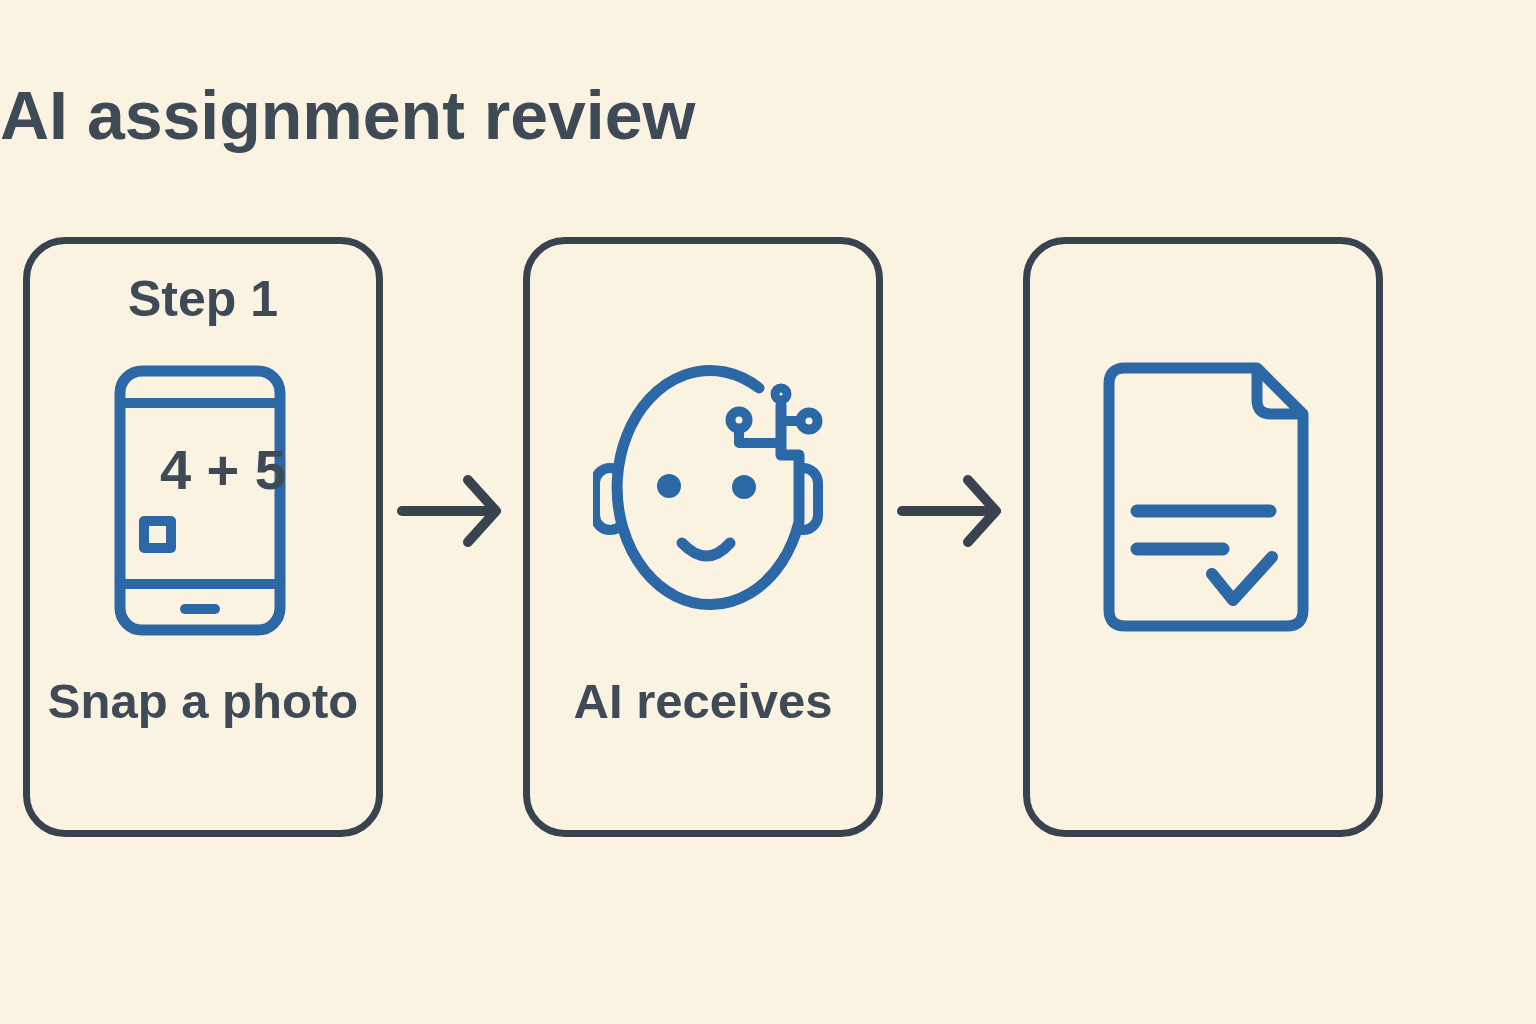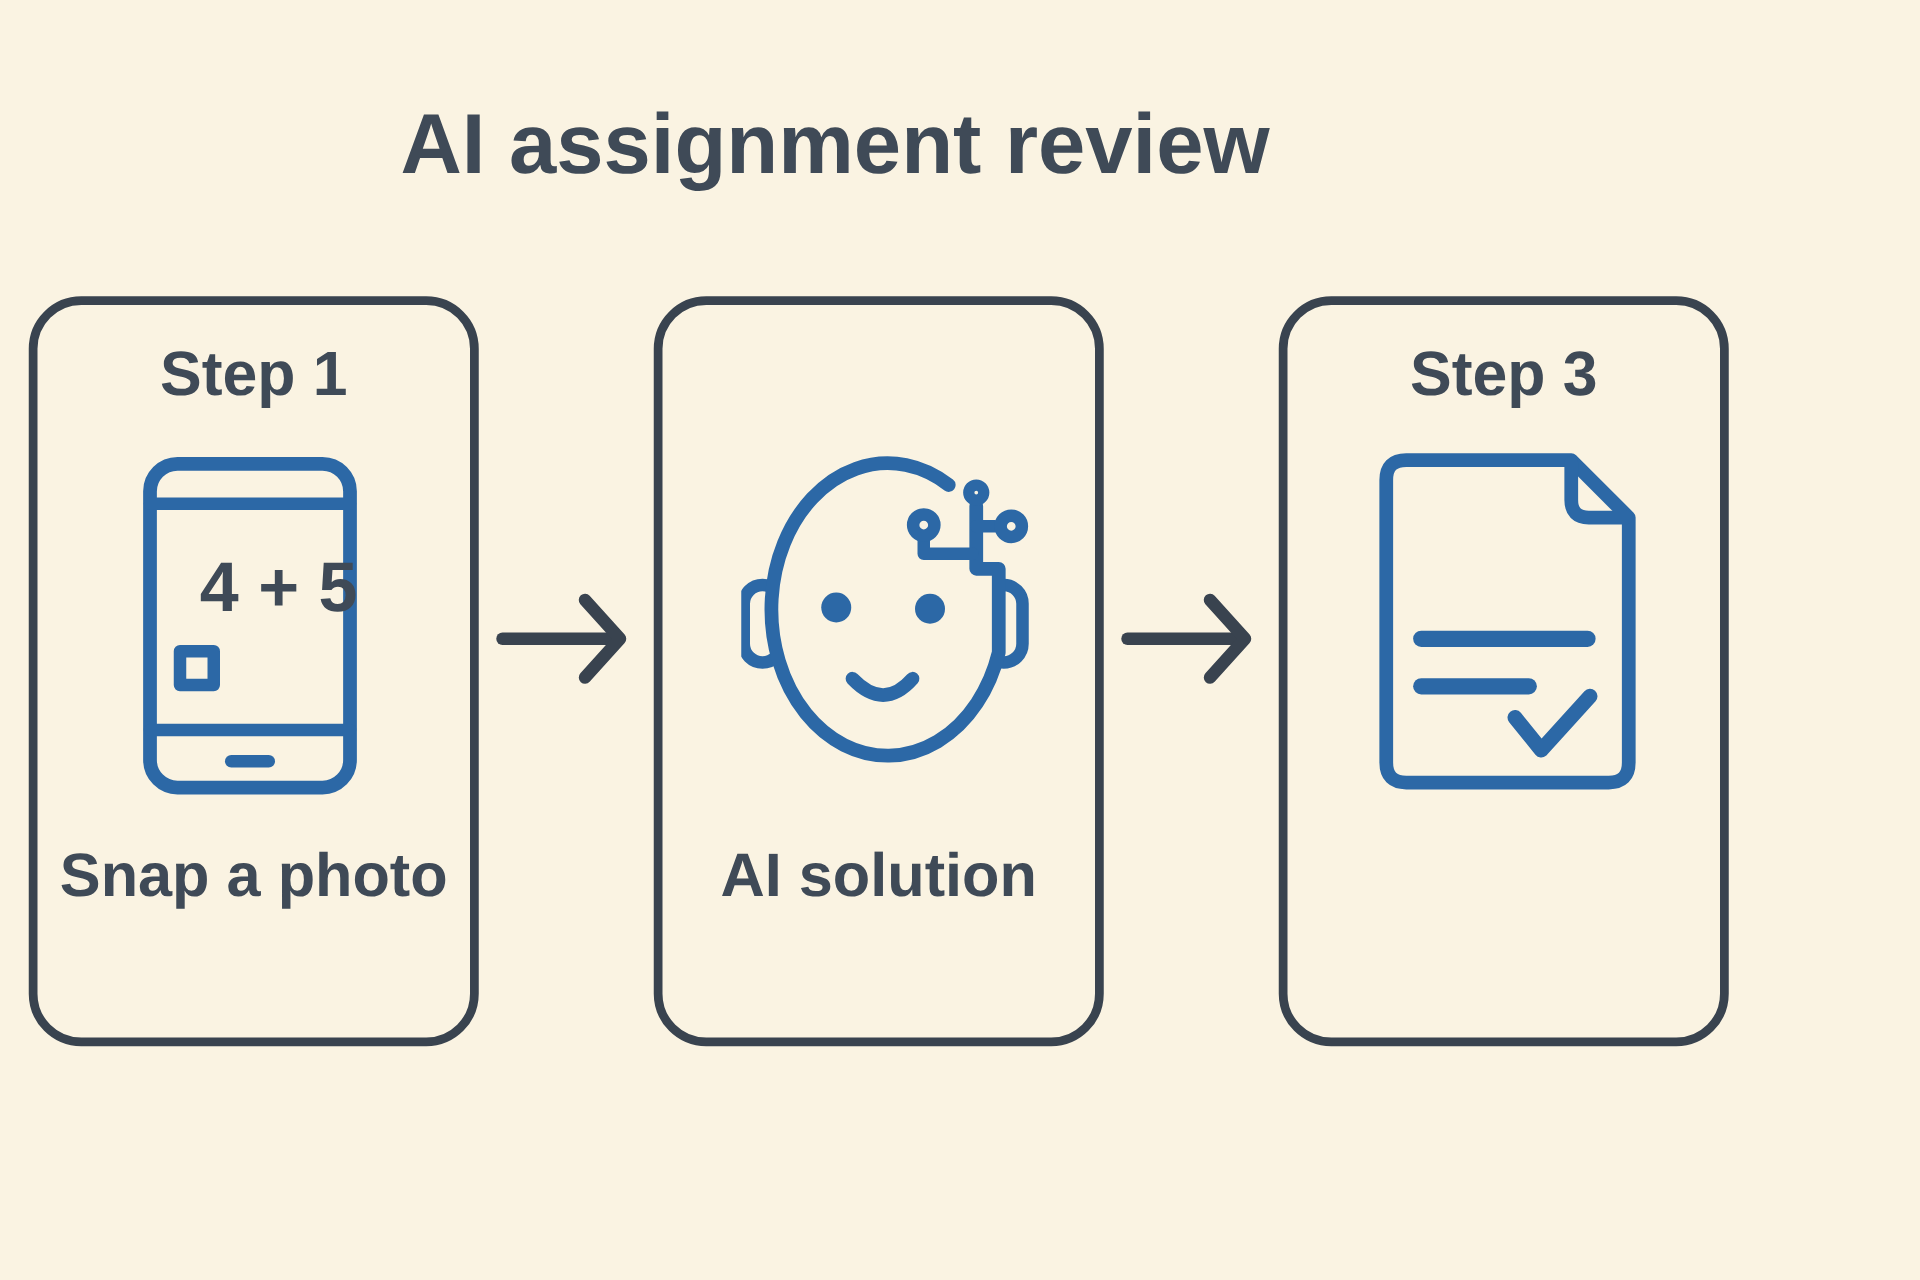--- a/index.html
+++ b/index.html
@@ -13,21 +13,20 @@
   html,body{width:1536px;height:1024px;overflow:hidden;}
   body{
     background:var(--background);
     font-family:"Liberation Sans", sans-serif;
     color:var(--text);
     position:relative;
   }
   .title{
     position:absolute;
     top:76px;left:0;width:1336px;
-    text-align:center;
     font-size:68px;font-weight:700;
     color:var(--text);
     letter-spacing:0px;
   }
   .card{
     position:absolute;
     top:237px;
     width:360px;height:600px;
     border:7px solid var(--card-border);
     border-radius:42px;
@@ -117,30 +116,29 @@
     <circle class="sb" cx="188" cy="32" r="6" stroke-width="9"></circle>
     <path class="sb" stroke-width="10" d="M146,70 L146,81 L185,81"></path>
     <circle class="sb" cx="146" cy="58" r="8.5" stroke-width="10"></circle>
 
     <circle class="fb" cx="76" cy="124" r="12"></circle>
     <circle class="fb" cx="151" cy="125" r="12"></circle>
 
     <path class="sb" stroke-width="11" d="M89,181 Q114,207 137,181"></path>
   </svg>
 
-  <div class="caption">AI solution</div>
+  <div class="caption">AI receives</div>
 </div>
 
 <svg class="arrow-svg arrow2" viewBox="0 0 110 80">
   <line class="sa" x1="6" y1="40" x2="90" y2="40" stroke-width="10"></line>
   <polyline class="sa" points="72,9 100,40 72,71" stroke-width="10"></polyline>
 </svg>
 
 <div class="card card3">
-  <div class="step-label">Step 3</div>
 
   <svg class="icon-svg doc-svg" viewBox="0 0 212 278">
 
     <path class="sb" stroke-width="11" d="M156,8 L24,8 Q8,8 8,24 L8,250 Q8,266 24,266 L186,266 Q202,266 202,250 L202,54 L156,8 Z"></path>
     <path class="sb" stroke-width="11" d="M156,10 L156,40 Q156,54 170,54 L200,54"></path>
 
     <line class="sb" x1="36" y1="151" x2="169" y2="151" stroke-width="13"></line>
     <line class="sb" x1="36" y1="189" x2="122" y2="189" stroke-width="13"></line>
 
     <path class="sb" stroke-width="12" d="M111,214 L132,240 L171,197"></path>

